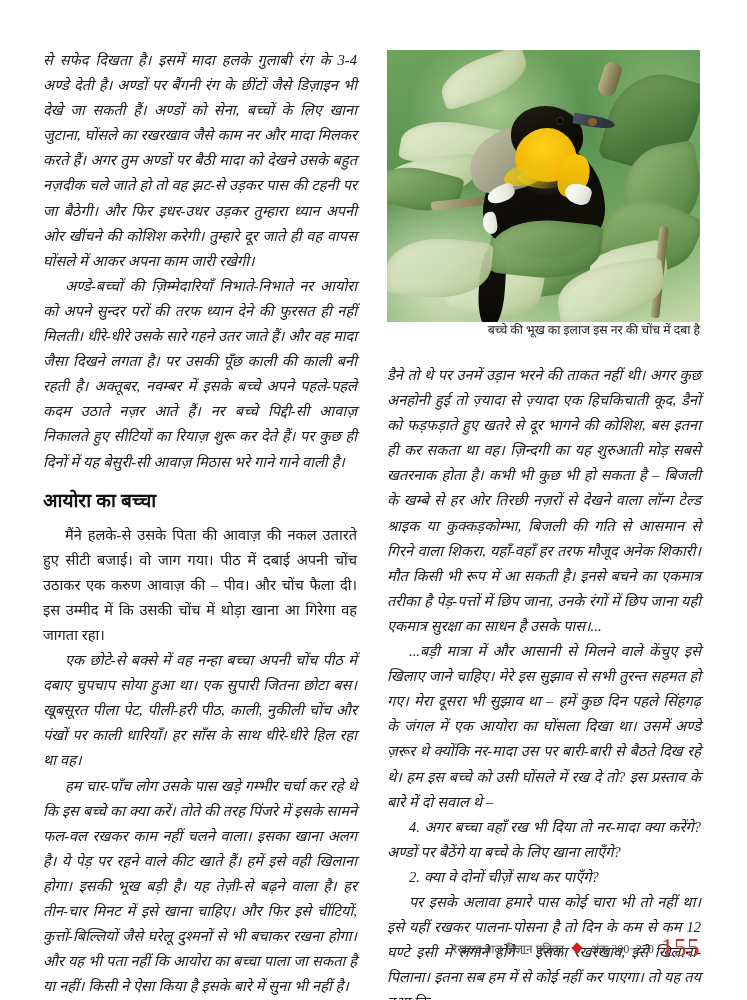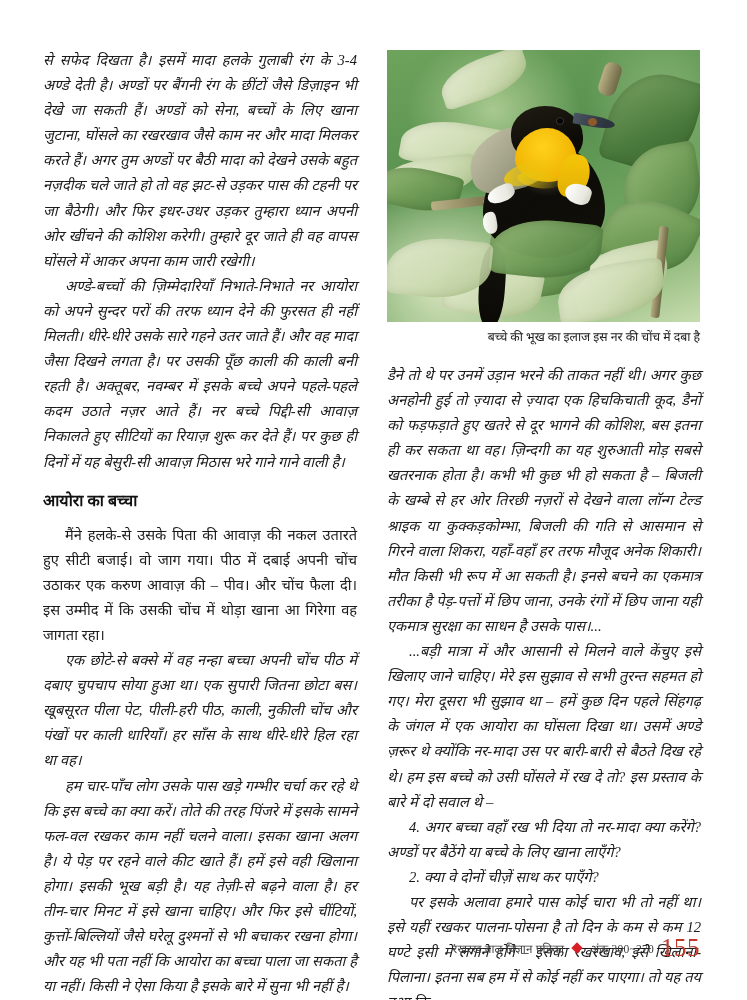--- a/index.html
+++ b/index.html
@@ -36,43 +36,42 @@
     text-indent: 22px;
     font-family: "Liberation Serif", "DejaVu Serif", serif;
     word-spacing: 0.3px;
   }
   p.body-par.noindent { text-indent: 0; font-style: italic; }
   p.body-par + p.body-par { margin-top: 0; font-style: italic; }
   p.par-gap { margin-top: 10px; }
 
   h2.section-head {
     margin: 14px 0 4px 0;
-    font-size: 16px;
+    font-size: 19px;
     line-height: 24px;
     font-weight: bold;
     color: #111111;
-    font-family: Liberation Serif, serif;
+    font-family: Liberation Sans, sans-serif;
   }
 
   
   .photo-block {
     position: absolute;
     left: 387px;
     top: 50px;
     width: 313px;
   }
   .photo {
     position: relative;
     width: 313px;
     height: 272px;
     overflow: hidden;
     background: #4f9152;
   }
   .photo-caption {
-    margin-top: 7px;
     font-size: 12.3px;
     line-height: 16px;
     color: #1b1b1b;
     text-align: right;
     font-family: "Liberation Serif", "DejaVu Serif", serif;
   }
 
   
   .ph-layer { position: absolute; }
   .bg-green {

